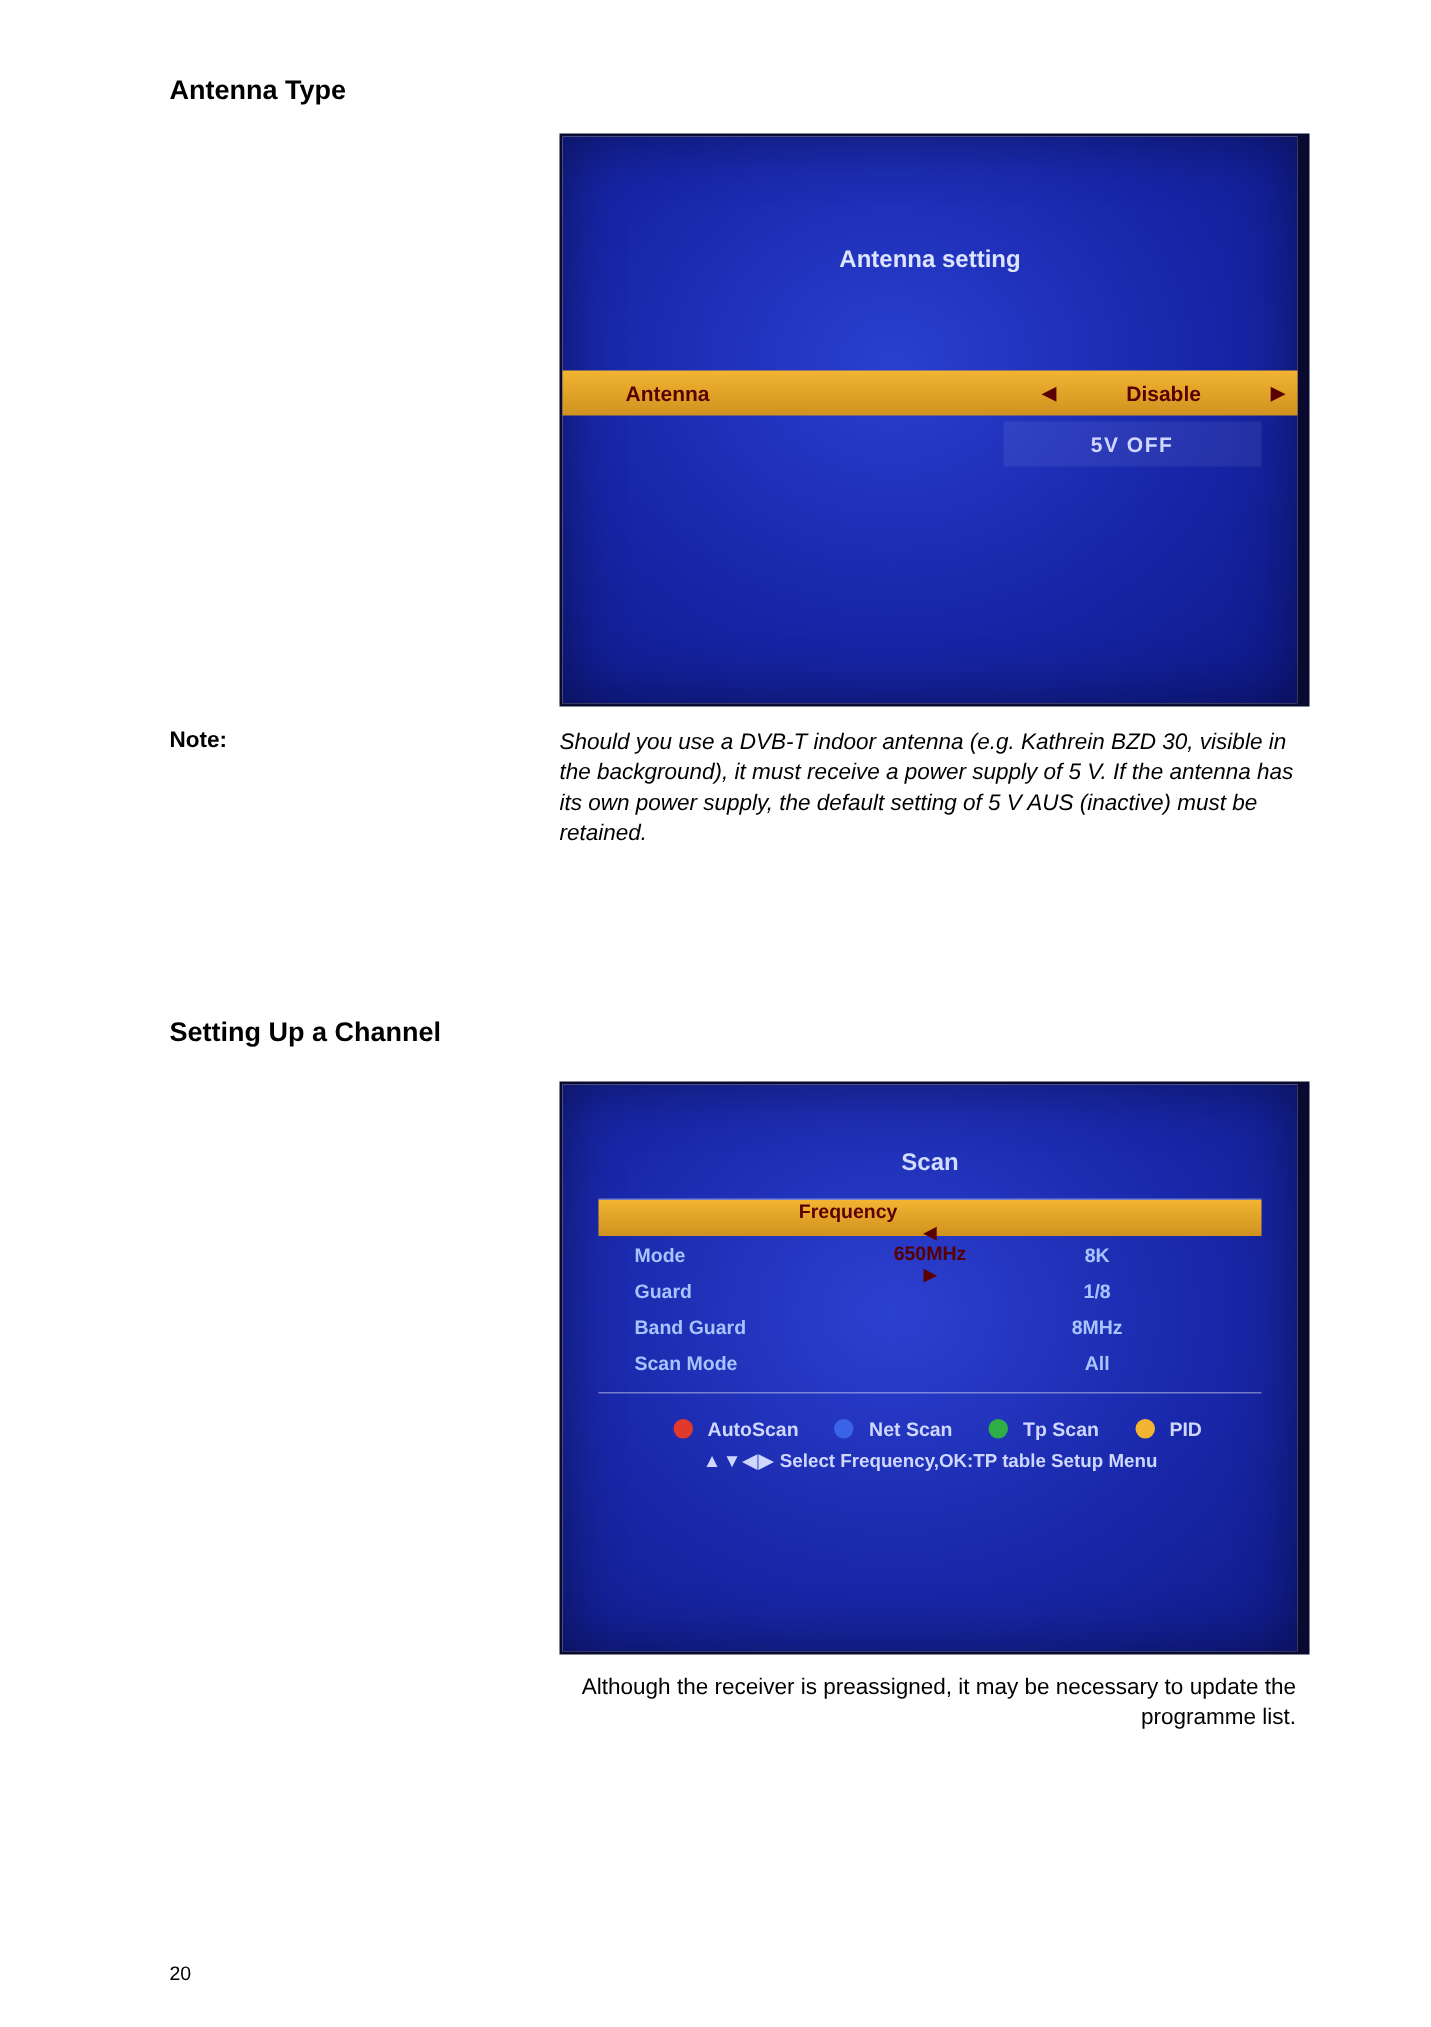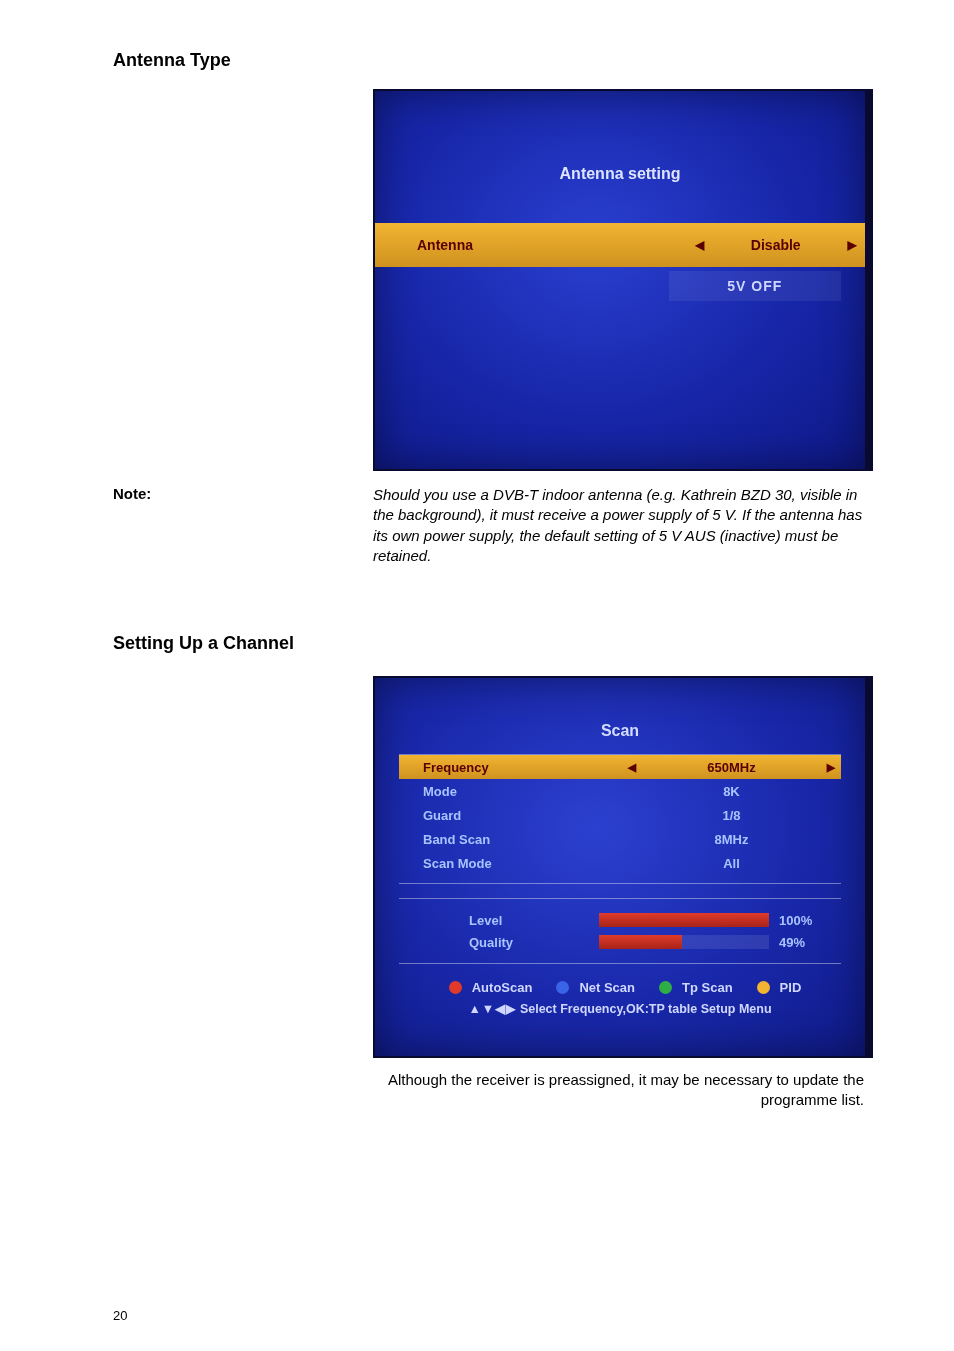--- a/index.html
+++ b/index.html
@@ -62,22 +62,22 @@
     position: relative;
     color: #dce4ff;
   }
   .tv-title {
     text-align: center;
     font-weight: bold;
     font-size: 16px;
     padding-top: 74px;
   }
   .antenna-row {
-    margin-top: 40px;
-    height: 44px;
+    margin-top: 64px;
+    height: 30px;
     background: linear-gradient(#f2b431,#cf921f);
     display: flex;
     align-items: center;
     color: #5a0000;
     font-weight: bold;
     font-size: 14px;
   }
   .antenna-row .lbl { width: 55%; padding-left: 42px; }
   .antenna-row .arrow { width: 26px; text-align: center; font-size: 12px; }
   .antenna-row .val { flex: 1; text-align: center; }
@@ -120,20 +120,21 @@
     height: 24px;
     font-size: 13px;
     font-weight: bold;
   }
   .srow .lbl { width: 45%; padding-left: 24px; color: #a7c4ff; }
   .srow .arrow { width: 20px; text-align: center; font-size: 11px; }
   .srow .val { flex: 1; text-align: center; color: #a7c4ff; }
   .srow.sel {
     background: linear-gradient(#f2b431,#cf921f);
     color: #5a0000;
+    flex-direction: column;
   }
   .srow.sel .lbl, .srow.sel .val { color: #5a0000; }
 
   .meters {
     margin: 14px 24px 0 24px;
     border-top: 1px solid rgba(255,255,255,0.4);
     border-bottom: 1px solid rgba(255,255,255,0.4);
     padding: 10px 0;
   }
   .mrow { display:flex; align-items:center; height:22px; font-size:13px; font-weight:bold; color:#a7c4ff; }
@@ -180,21 +181,21 @@
       </div>
       <div class="fiveoff">5V OFF</div>
     </div>
   </div>
 
   <div class="note-row">
     <div class="note-label">Note:</div>
     <div class="note-text">Should you use a DVB-T indoor antenna (e.g. Kathrein BZD 30, visible in the background), it must receive a power supply of 5 V. If the antenna has its own power supply, the default setting of 5 V AUS (inactive) must be retained.</div>
   </div>
 
-  <div class="section-heading" style="margin-top:67px">Setting Up a Channel</div>
+  <div class="section-heading" style="margin-top:112px">Setting Up a Channel</div>
 
   <div class="img-col">
 
     <div class="tv2">
       <div class="tv-title">Scan</div>
       <div class="panel">
         <div class="srow sel">
           <div class="lbl">Frequency</div>
           <div class="arrow">◀</div>
           <div class="val">650MHz</div>
@@ -206,49 +207,33 @@
           <div class="val">8K</div>
           <div class="arrow"></div>
         </div>
         <div class="srow">
           <div class="lbl">Guard</div>
           <div class="arrow"></div>
           <div class="val">1/8</div>
           <div class="arrow"></div>
         </div>
         <div class="srow">
-          <div class="lbl">Band Scan</div>
+          <div class="lbl">Band Guard</div>
           <div class="arrow"></div>
           <div class="val">8MHz</div>
           <div class="arrow"></div>
         </div>
         <div class="srow">
           <div class="lbl">Scan Mode</div>
           <div class="arrow"></div>
           <div class="val">All</div>
           <div class="arrow"></div>
         </div>
       </div>
 
-      <div class="meters">
-        <div class="mrow">
-          <div class="mlbl">Level</div>
-          <div class="bar">
-              <div class="fill" id="level-fill" style="width: 100%;"></div>
-            </div>
-          <div class="pct" id="level-pct">100%</div>
-        </div>
-        <div class="mrow">
-          <div class="mlbl">Quality</div>
-          <div class="bar">
-              <div class="fill" id="quality-fill" style="width: 49%;"></div>
-            </div>
-          <div class="pct" id="quality-pct">49%</div>
-        </div>
-      </div>
 
       <div class="legend">
         <span class="dot red"></span>
           <span class="l">AutoScan</span>
         <span class="dot blue"></span>
           <span class="l">Net Scan</span>
         <span class="dot green"></span>
           <span class="l">Tp Scan</span>
         <span class="dot yellow"></span>
           <span class="l">PID</span>

